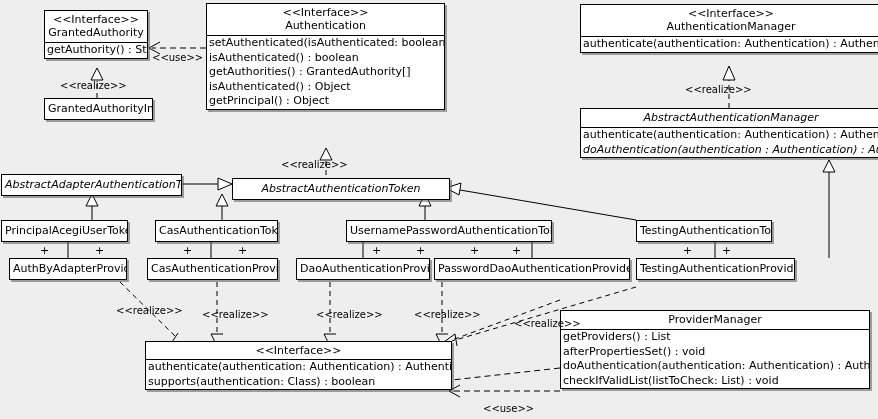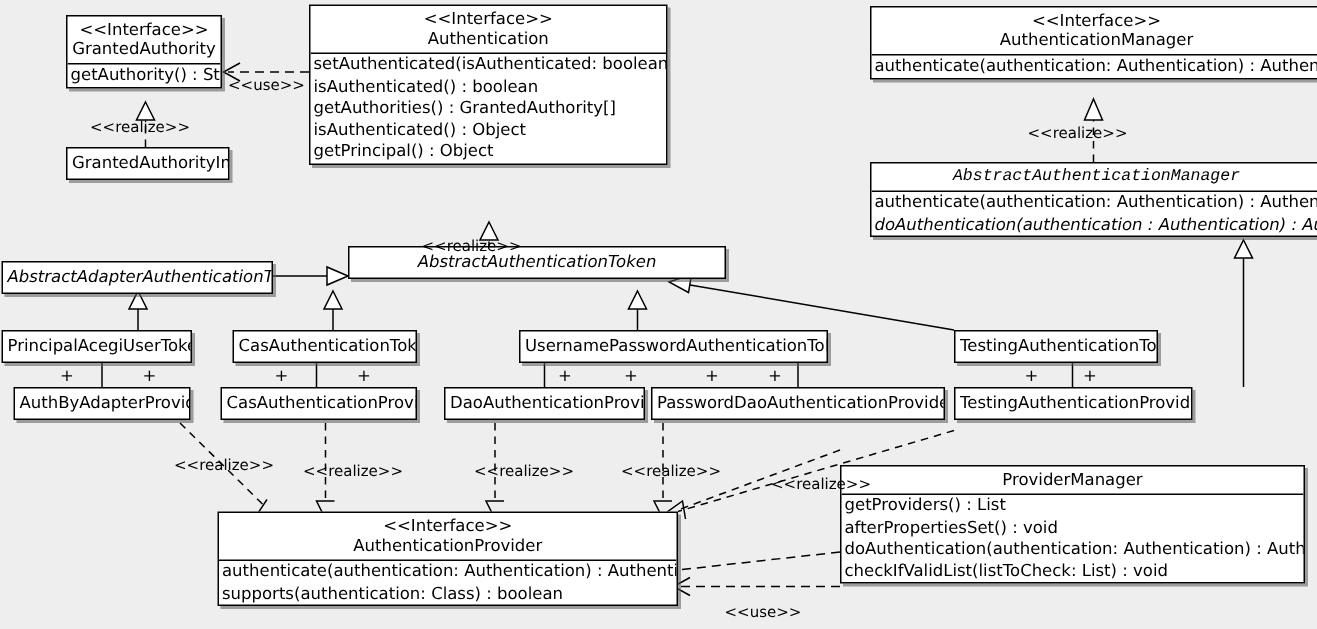--- a/index.html
+++ b/index.html
@@ -18,21 +18,21 @@
     background:#ffffff;
     border:1px solid #000;
     box-shadow:2px 2px 0 rgba(90,90,90,0.55);
     box-sizing:border-box;
     overflow:hidden;
     z-index:5;
   }
   .hdr { text-align:center; padding:2px 3px 2px; }
   .stereo { font-size:11px; line-height:13px; text-align:center; }
   .cname { font-size:11px; line-height:14px; text-align:center; white-space:nowrap; }
-  .cname.abs { font-style:italic;font-family:Liberation Mono, monospace; }
+  .cname.abs { font-style:italic; }
   .sep { border-top:1px solid #000; }
   .ops { padding:0; }
   .op {
     font-size:11px; line-height:14.5px;
     white-space:nowrap;
     padding:0 2px;
   }
   .op.abs { font-style:italic; }
   .simple { font-size:11px; line-height:14px; white-space:nowrap; text-align:center; padding:3px 3px; }
   .simple.abs { font-style:italic; }
@@ -190,21 +190,21 @@
     <div class="sep ops">
       <div class="op">authenticate(authentication: Authentication) : Authentication</div>
       <div class="op abs">doAuthentication(authentication : Authentication) : Authentication</div>
     </div>
   </div>
 
   <div class="cls" style="left:1px; top:174px; width:181px;">
     <div class="simple abs">AbstractAdapterAuthenticationToken</div>
   </div>
 
-  <div class="cls" style="left:232px; top:164px; width:252px;">
+  <div class="cls" style="left:232px; top:178px; width:218px;">
     <div class="simple abs">AbstractAuthenticationToken</div>
   </div>
 
   <div class="cls" style="left:1px; top:220px; width:127px;">
     <div class="simple">PrincipalAcegiUserToken</div>
   </div>
 
   <div class="cls" style="left:155px; top:220px; width:123px;">
     <div class="simple">CasAuthenticationToken</div>
   </div>
@@ -233,21 +233,20 @@
     <div class="simple">PasswordDaoAuthenticationProvider</div>
   </div>
 
   <div class="cls" style="left:636px; top:258px; width:159px;">
     <div class="simple">TestingAuthenticationProvider</div>
   </div>
 
   <div class="cls" style="left:145px; top:341px; width:307px;">
     <div class="hdr">
       <div class="stereo">&lt;&lt;Interface&gt;&gt;</div>
-      <div class="cname">AuthenticationProvider</div>
     </div>
     <div class="sep ops">
       <div class="op">authenticate(authentication: Authentication) : Authentication</div>
       <div class="op">supports(authentication: Class) : boolean</div>
     </div>
   </div>
 
   <div class="cls" style="left:560px; top:310px; width:310px;">
     <div class="hdr">
       <div class="cname">ProviderManager</div>

